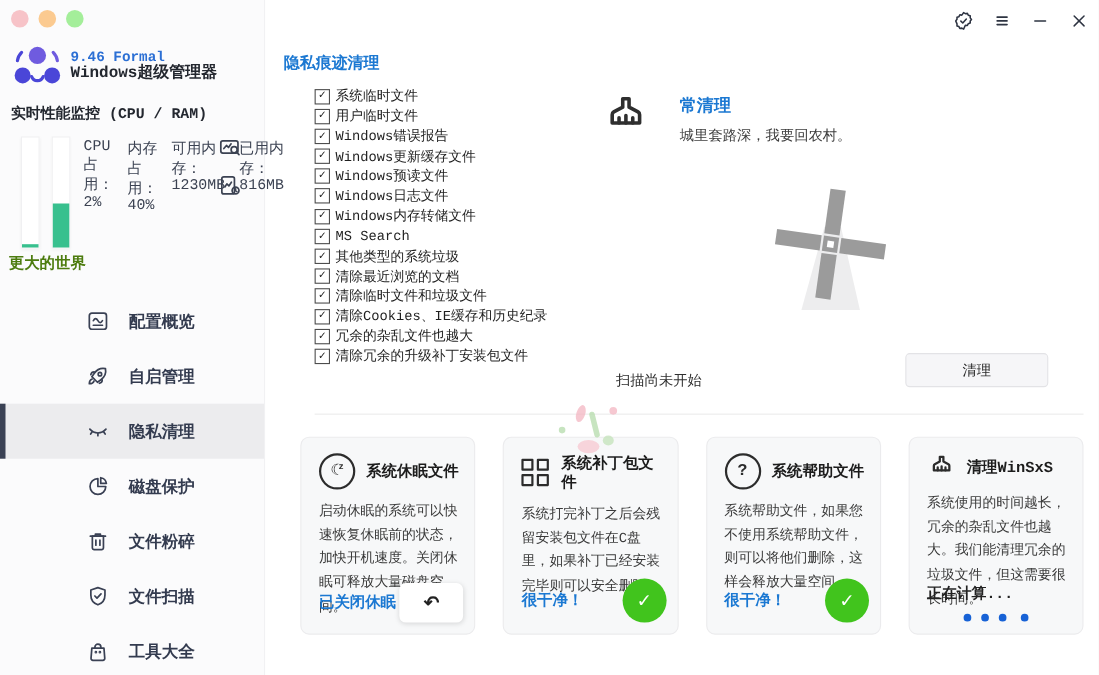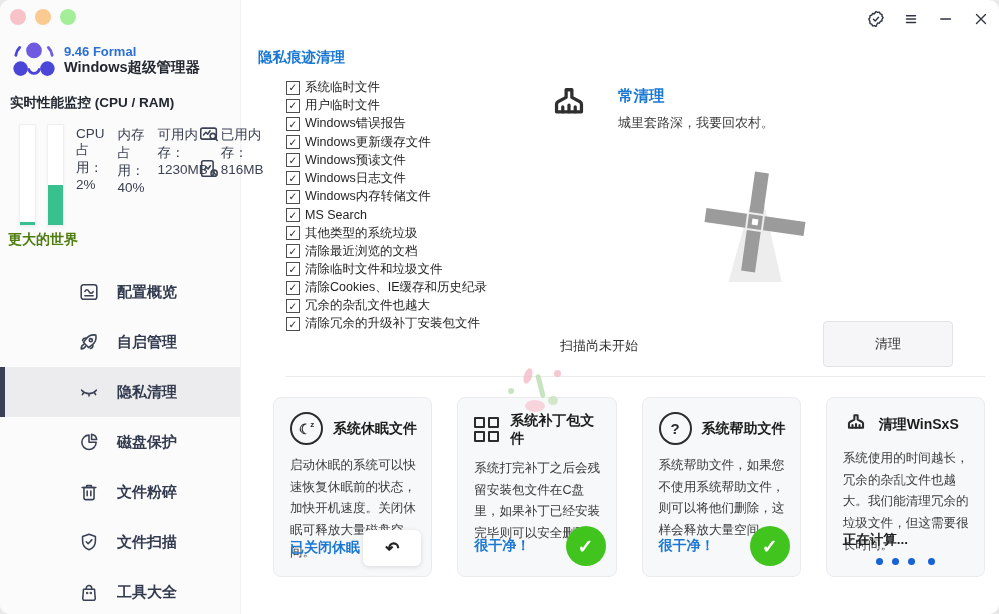--- a/index.html
+++ b/index.html
@@ -1,17 +1,17 @@
 <!DOCTYPE html>
 <html><head>
 <meta charset="utf-8">
 <style>
   html,body{margin:0;padding:0;background:#e9e9e9;}
-  .window{position:relative;width:999px;height:614px;background:#fff;border-radius:10px;overflow:hidden;
-    font-family:Liberation Sans, sans-serif;-webkit-font-smoothing:antialiased;}
+  .window{position:relative;width:999px;height:614px;background:#fff;border-radius:0;overflow:hidden;
+    font-family:Liberation Mono, monospace;-webkit-font-smoothing:antialiased;}
   svg{display:block;}
   .ic{stroke:currentColor;fill:none;stroke-width:1.7;stroke-linecap:round;stroke-linejoin:round;}
 
   
   .sidebar{position:absolute;left:0;top:0;width:240px;height:614px;background:#fbfbfc;border-right:1px solid #f1f1f3;}
   .dots{position:absolute;top:9px;left:10px;display:flex;gap:9px;}
   .dot{width:16px;height:16px;border-radius:50%;}
   .dot.r{background:#f7c3c8}.dot.y{background:#fbca90}.dot.g{background:#a4ee9a}
 
   .logo-row{position:absolute;top:40px;left:12px;display:flex;gap:8px;align-items:center;}
@@ -55,21 +55,21 @@
   .blades{position:absolute;left:55px;top:62px;transform:rotate(8deg);}
   .blade{position:absolute;background:#9b9b9b;}
   .bn{left:-7px;top:-50px;width:14px;height:41px;}
   .be{left:9px;top:-7px;width:41px;height:14px;}
   .bw{left:-50px;top:-7px;width:41px;height:14px;}
   .bs{left:-7px;top:9px;width:14px;height:41px;}
   .hub{position:absolute;left:-7px;top:-7px;width:14px;height:14px;background:#9b9b9b;}
   .hub::after{content:"";position:absolute;left:4px;top:4px;width:6px;height:6px;background:#fff;}
 
   .status-text{position:absolute;left:540px;top:337px;font-size:13px;color:#2f2f2f;margin-left:20px;}
-  .clean-btn{position:absolute;left:823px;top:321px;width:130px;height:46px;background:#f6f6f8;border:1px solid #e3e3e6;border-radius:4px;
+  .clean-btn{position:absolute;left:823px;top:321px;width:130px;height:31px;background:#f6f6f8;border:1px solid #e3e3e6;border-radius:4px;
     font-size:13px;color:#2b2b2b;display:flex;align-items:center;justify-content:center;cursor:default;font-family:inherit;}
 
   .divider{position:absolute;left:286px;top:376px;width:699px;height:1px;background:#ebebeb;}
 
   .cards{position:absolute;left:273px;top:397px;width:712px;display:flex;gap:25px;}
   .card{flex:1;height:180px;background:#f7f8f9;border:1px solid #ebebed;border-radius:8px;padding:14px 13px 12px 16px;position:relative;box-sizing:border-box;}
   .card-head{display:flex;align-items:center;gap:10px;font-weight:bold;font-size:14px;color:#1c1c1c;}
   .card-body{margin-top:10px;font-size:12.6px;line-height:1.72;color:#3a3a3a;}
   .card-foot{position:absolute;left:16px;right:10px;bottom:10px;display:flex;align-items:center;justify-content:space-between;}
   .foot-link{color:#1b78d2;font-weight:bold;font-size:14px;}

